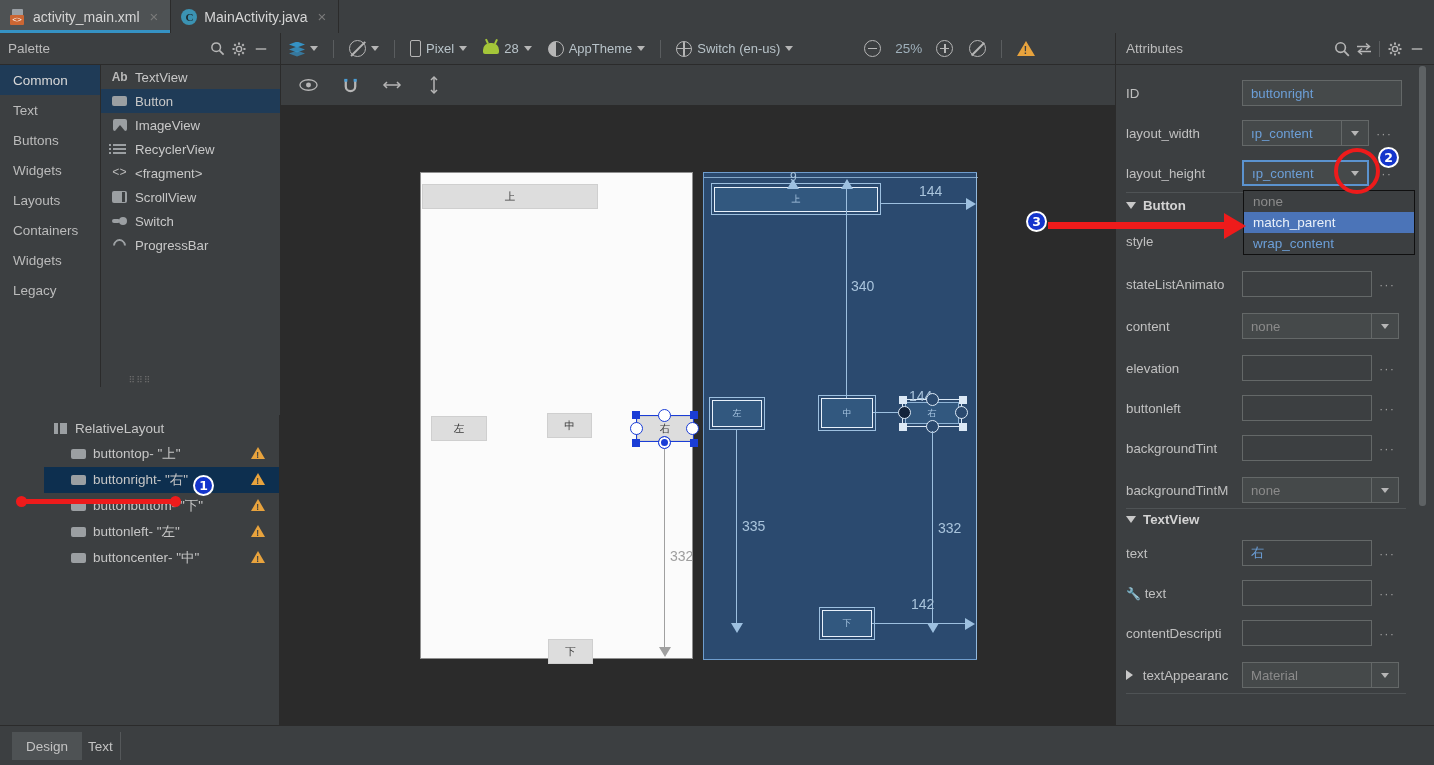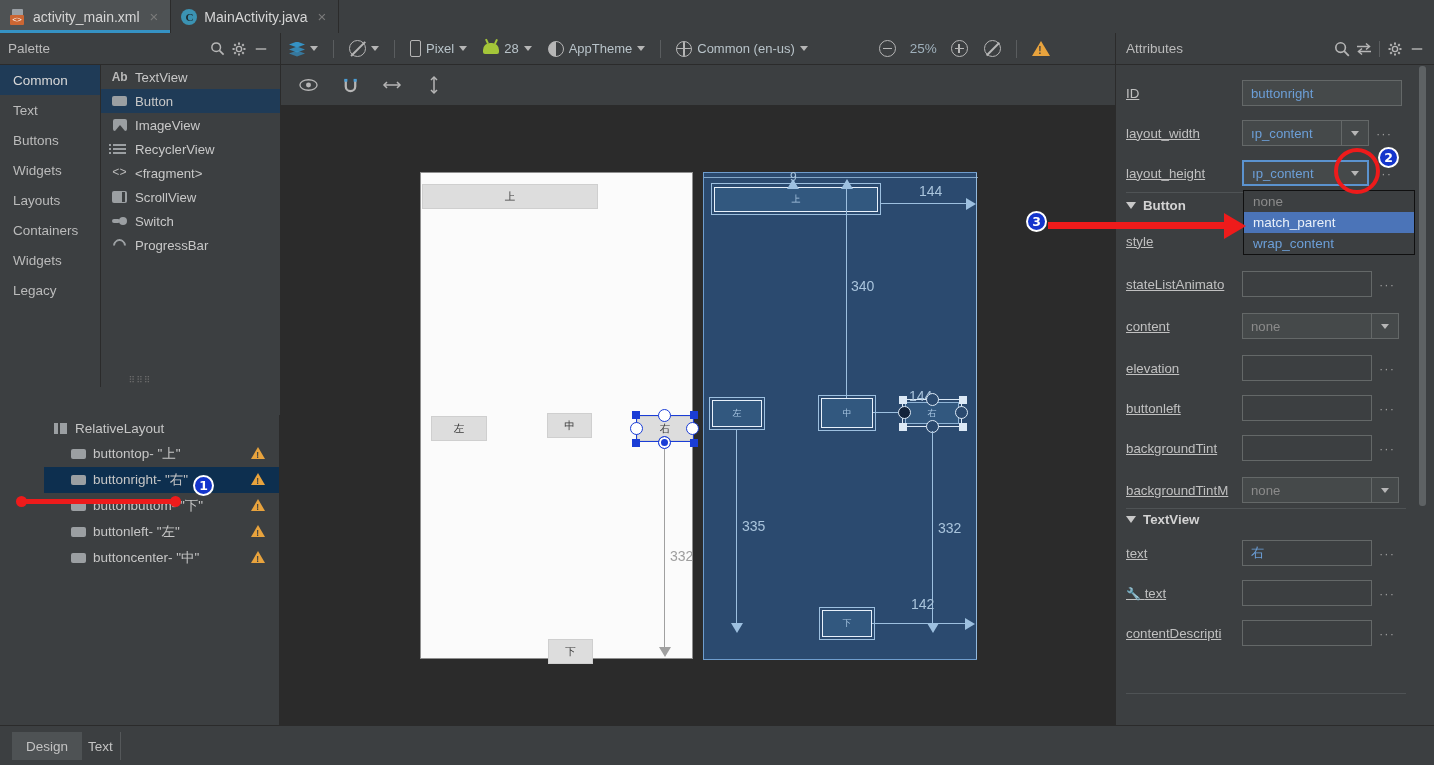--- a/index.html
+++ b/index.html
@@ -213,21 +213,21 @@
   .bpsq { position:absolute; width:8px;height:8px;background:#dce9f6; }
   .bpsel { position:absolute; border:1.6px solid #dce9f6; }
 
   
   #attrs {
     position:absolute; left:1116px; top:65px; width:318px; height:660px;
     background:#3c3f41; overflow:hidden;
   }
   .arow { position:absolute; left:0; width:300px; height:40px; display:flex; align-items:center; }
   .alabel { width:126px; padding-left:10px; font-size:13.3px; color:#c0c0c0;
-            white-space:nowrap; overflow:hidden;text-decoration:underline; }
+            white-space:nowrap; overflow:hidden; }
   .afield {
     height:26px; background:#45494a; border:1px solid #646868; color:#6c9fd8;
     display:flex; align-items:center; padding-left:8px; font-size:13.2px;
   }
   .afield.empty { background:#3c3f41; }
   .afield.muted { color:#8b8b8b; }
   .afield.focus { border:2px solid #5b93cf; }
   .acombo { display:flex; align-items:stretch; }
   .acombo .abtn {
     width:27px; background:#45494a; border:1px solid #646868; border-left:none;
@@ -360,21 +360,21 @@
       <span class="caret"></span>
     </div>
     <div class="tb-item">
       <span class="ic-theme"></span>
       <span>AppTheme</span>
       <span class="caret"></span>
     </div>
     <div class="tb-sep"></div>
     <div class="tb-item">
       <span class="ic-globe"></span>
-      <span>Common (en-us)</span>
+      <span>Switch (en-us)</span>
       <span class="caret"></span>
     </div>
     <div style="width:55px"></div>
     <div class="tb-item">
       <span class="ic-circ">
           <span class="h"></span>
         </span>
     </div>
     <span class="zoomlabel">25%</span>
     <div class="tb-item">
@@ -764,20 +764,32 @@
       <span class="afield empty" style="width:130px;"></span>
       <span class="adots">···</span>
     </div>
 
     <div class="arow" style="top:548px;">
       <span class="alabel">contentDescripti</span>
       <span class="afield empty" style="width:130px;"></span>
       <span class="adots">···</span>
     </div>
 
+    <div class="arow" style="top:590px;">
+      <span class="alabel">
+        <span class="tri-r" style="display:inline-block;margin-right:6px;"></span>
+        <span>textAppearanc</span>
+      </span>
+      <span class="acombo">
+        <span class="afield muted" style="width:130px;">Material</span>
+        <span class="abtn">
+            <span class="caret"></span>
+          </span>
+      </span>
+    </div>
 
     <div class="asep" style="top:628px;"></div>
 
     <div class="arow" style="top:654px;">
       <span class="alabel"></span>
 
     </div>
   </div>
 
   <div id="attrs-scroll">

